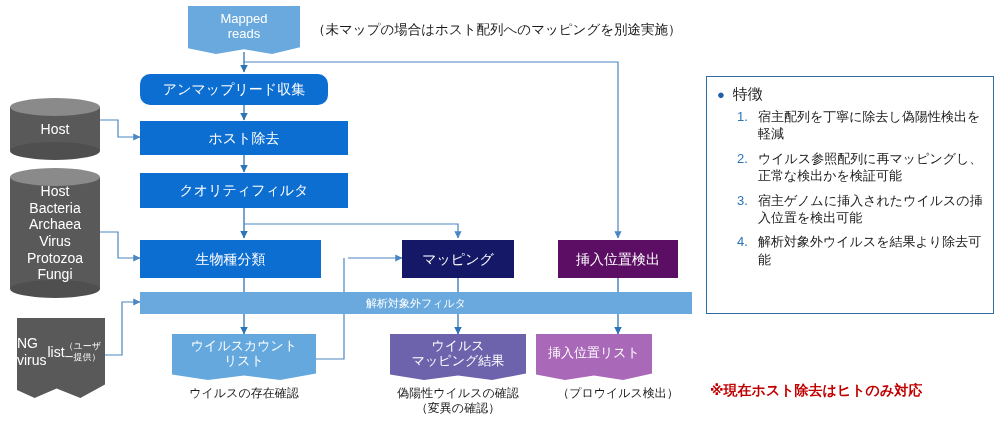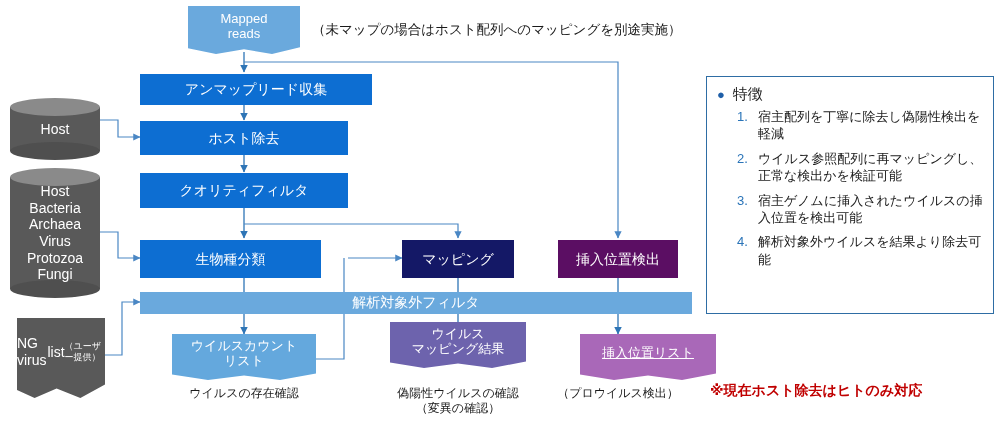--- a/index.html
+++ b/index.html
@@ -46,21 +46,21 @@
   .gdoc{position:absolute;color:#fff;font-size:14px;}
   .gdoc .body{position:absolute;left:0;top:0;width:100%;height:100%;background:#595959;
      -webkit-clip-path:polygon(0 0,100% 0,100% 83%,72% 100%,45% 88%,20% 100%,0 90%);
      clip-path:polygon(0 0,100% 0,100% 83%,72% 100%,45% 88%,20% 100%,0 90%);}
   .gdoc .txt{position:relative;z-index:2;display:flex;flex-direction:row;
      align-items:center;justify-content:center;height:100%;padding-bottom:12px;
      box-sizing:border-box;line-height:1.18;}
   .gdoc .sub{font-size:9px;}
 
   
-  .band{position:absolute;background:#6aa9dd;color:#ffffff;font-size:14px;
+  .band{position:absolute;background:#6aa9dd;color:#ffffff;font-size:11px;
         display:flex;align-items:center;justify-content:center;}
 
   
   .cap{position:absolute;text-align:center;font-size:12px;color:#1a1a1a;line-height:1.25;}
 
   
   .note{position:absolute;font-size:13.5px;color:#1a1a1a;white-space:nowrap;}
   .redtext{position:absolute;font-size:14px;color:#c00000;white-space:nowrap;font-weight:600;}
 
   
@@ -131,21 +131,21 @@
   <div class="note" style="left:312px;top:21px;">（未マップの場合はホスト配列へのマッピングを別途実施）</div>
 
   <div class="node wave w-lblue" style="left:188px;top:6px;width:112px;height:48px;">
     <div class="body"></div>
     <div class="txt">
       <div>Mapped</div>
       <div>reads</div>
     </div>
   </div>
 
-  <div class="node proc" style="left:140px;top:74px;width:232px;height:31px;">
+  <div class="node proc" style="left:140px;top:74px;width:188px;height:31px;border-radius:10px;">
     <span>アンマップリード収集</span>
   </div>
 
   <div class="node proc" style="left:140px;top:121px;width:208px;height:34px;">
     <span>ホスト除去</span>
   </div>
 
   <div class="node proc" style="left:140px;top:173px;width:208px;height:35px;">
     <span>クオリティフィルタ</span>
   </div>
@@ -199,29 +199,29 @@
   </div>
 
   <div class="node wave w-lblue2" style="left:172px;top:334px;width:144px;height:46px;">
     <div class="body"></div>
     <div class="txt">
       <div>ウイルスカウント</div>
       <div>リスト</div>
     </div>
   </div>
 
-  <div class="node wave w-slate" style="left:390px;top:322px;width:136px;height:46px;">
+  <div class="node wave w-slate" style="left:390px;top:334px;width:136px;height:46px;">
     <div class="body"></div>
     <div class="txt">
       <div>ウイルス</div>
       <div>マッピング結果</div>
     </div>
   </div>
 
-  <div class="node wave w-orchid" style="left:580px;top:334px;width:136px;height:46px;text-decoration:underline;">
+  <div class="node wave w-orchid" style="left:536px;top:334px;width:116px;height:46px;">
     <div class="body"></div>
     <div class="txt">
       <div>挿入位置リスト</div>
     </div>
   </div>
 
   <div class="cap" style="left:382px;top:386px;width:152px;">
     <div>偽陽性ウイルスの確認</div>
     <div>（変異の確認）</div>
   </div>

